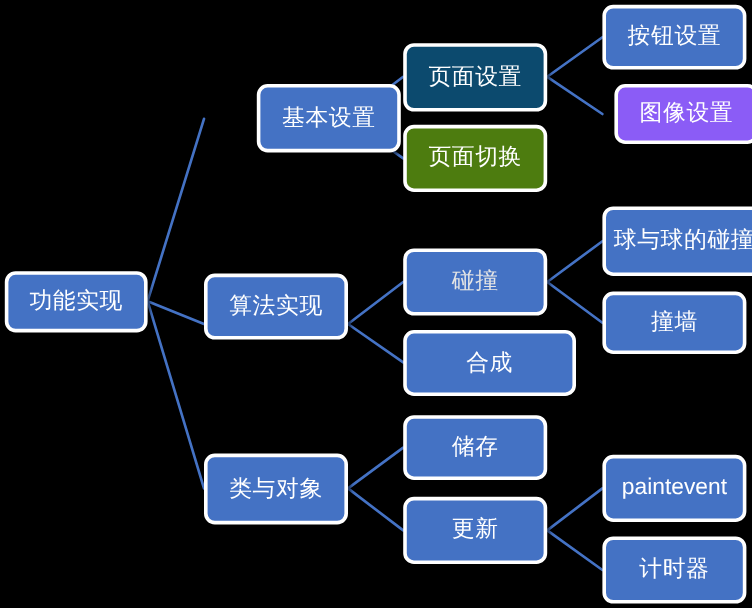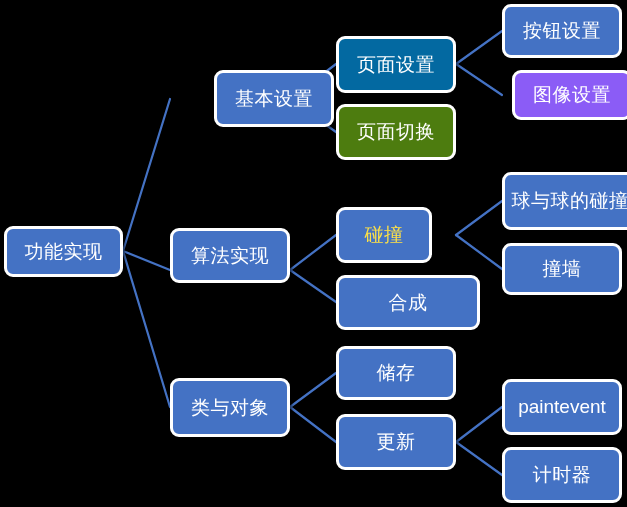--- a/index.html
+++ b/index.html
@@ -77,27 +77,27 @@
       </div>
       <div class="node" style="left: 170px; top: 70px; width: 120px; height: 57px; background: rgb(68, 114, 196); border-color: rgb(255, 255, 255); color: rgb(255, 255, 255); margin-left: 44px;">
         <span class="label">基本设置</span>
       </div>
       <div class="node" style="left: 170px; top: 228px; width: 120px; height: 55px; background: rgb(68, 114, 196); border-color: rgb(255, 255, 255); color: rgb(255, 255, 255);">
         <span class="label">算法实现</span>
       </div>
       <div class="node" style="left: 170px; top: 378px; width: 120px; height: 59px; background: rgb(68, 114, 196); border-color: rgb(255, 255, 255); color: rgb(255, 255, 255);">
         <span class="label">类与对象</span>
       </div>
-      <div class="node" style="left: 336px; top: 36px; width: 120px; height: 57px; background: #0369a1; border-color: rgb(255, 255, 255); color: rgb(255, 255, 255);">
+      <div class="node" style="left: 336px; top: 36px; width: 120px; height: 57px; background: #0c4a6e; border-color: rgb(255, 255, 255); color: rgb(255, 255, 255);">
         <span class="label">页面设置</span>
       </div>
       <div class="node" style="left: 336px; top: 104px; width: 120px; height: 56px; background: #4d7c0f; border-color: rgb(255, 255, 255); color: rgb(255, 255, 255);">
         <span class="label">页面切换</span>
       </div>
-      <div class="node" style="left: 336px; top: 207px; width: 96px; height: 56px; background: rgb(68, 114, 196); border-color: rgb(255, 255, 255); color: #fde047;">
+      <div class="node" style="left: 336px; top: 207px; width: 120px; height: 56px; background: rgb(68, 114, 196); border-color: rgb(255, 255, 255); color: #e5e5e5;">
         <span class="label">碰撞</span>
       </div>
       <div class="node" style="left: 336px; top: 275px; width: 144px; height: 55px; background: rgb(68, 114, 196); border-color: rgb(255, 255, 255); color: rgb(255, 255, 255);">
         <span class="label">合成</span>
       </div>
       <div class="node" style="left: 336px; top: 346px; width: 120px; height: 54px; background: rgb(68, 114, 196); border-color: rgb(255, 255, 255); color: rgb(255, 255, 255);">
         <span class="label">储存</span>
       </div>
       <div class="node" style="left: 336px; top: 414px; width: 120px; height: 56px; background: rgb(68, 114, 196); border-color: rgb(255, 255, 255); color: rgb(255, 255, 255);">
         <span class="label">更新</span>

